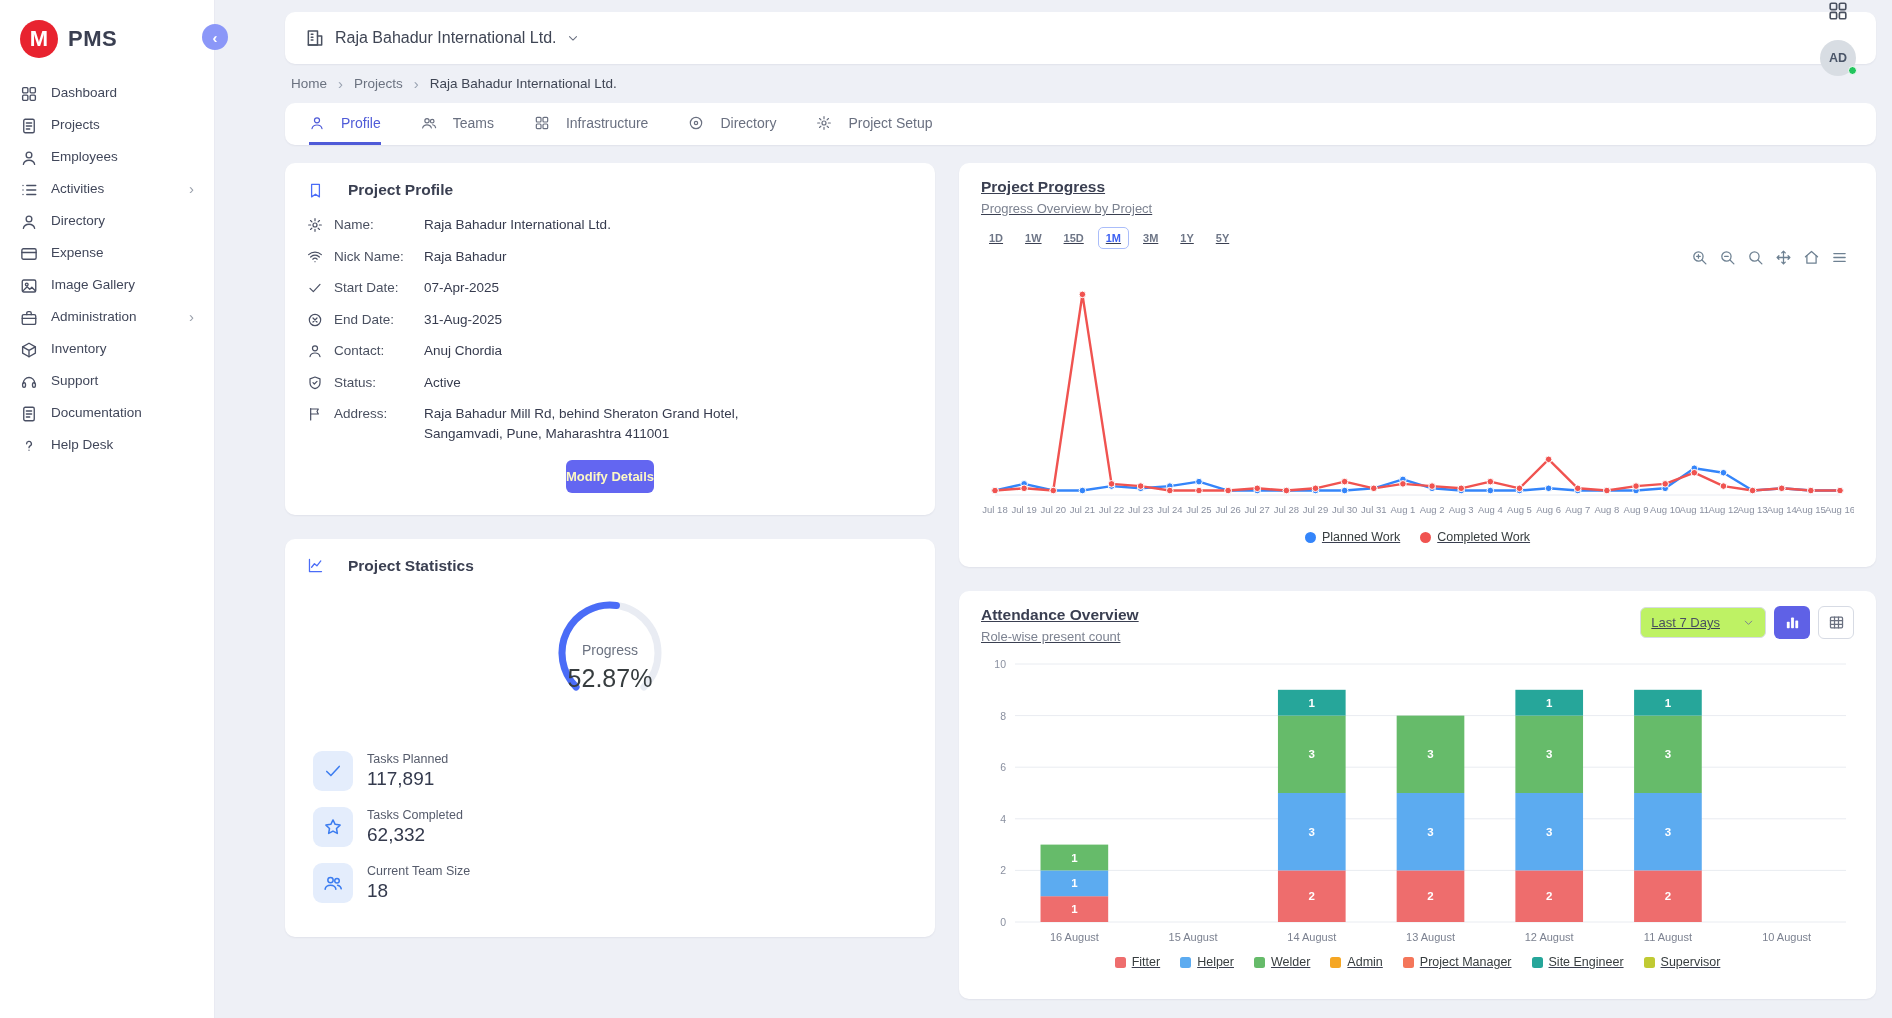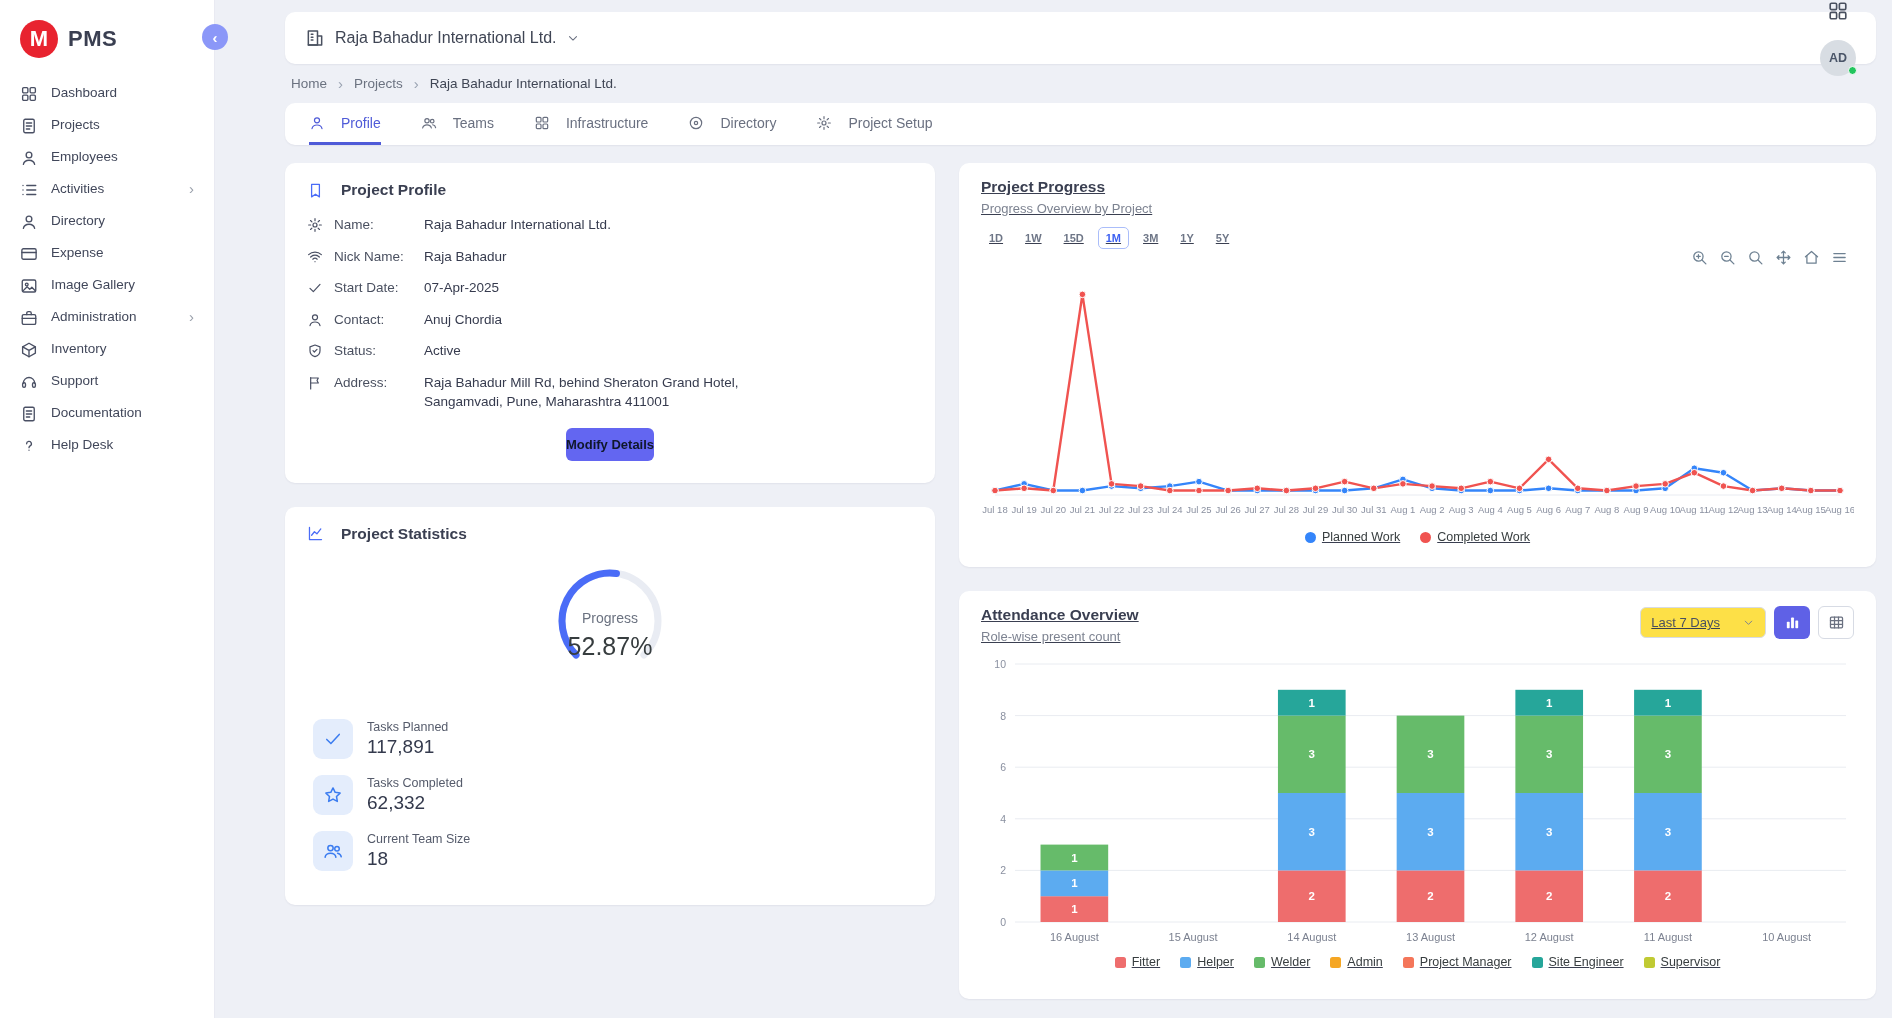--- a/index.html
+++ b/index.html
@@ -40,33 +40,33 @@
 
   .tabsbar { height:42px; display:flex; align-items:stretch; gap:40px; padding:0 24px; }
   .tab { display:flex; align-items:center; gap:16px; font-size:14px; color:#6a7080; border-bottom:3px solid transparent; cursor:pointer; }
   .tab .ic { width:16px; height:16px; }
   .tab.active { color:#4f5bd8; border-bottom-color:#4f5bd8; }
 
   .columns { display:flex; gap:24px; margin-top:18px; align-items:flex-start; }
   .left-col { width:650px; flex-shrink:0; display:flex; flex-direction:column; gap:24px; }
   .right-col { flex:1; min-width:0; display:flex; flex-direction:column; gap:24px;text-decoration:underline; }
 
-  .card-title-row { display:flex; align-items:center; gap:17px;text-align:right; }
+  .card-title-row { display:flex; align-items:center; gap:24px;text-align:right; }
   .card-title-row .ic { width:17px; height:17px; color:#4a6cf7; flex-shrink:0; }
   .card-title { font-size:15.5px; font-weight:bold; color:#3a3f51; }
   .subtitle { font-size:13px; color:#7d8391; margin-top:5px; }
 
   
   .profile-card { padding:18px 22px 20px; }
   .fields { margin-top:16px; }
   .field-row { display:flex; margin-bottom:12px; font-size:13.5px; line-height:1.45; align-items:flex-start; }
   .field-row .ic { width:16px; height:16px; color:#4a5064; margin-right:11px; flex-shrink:0; margin-top:2px; }
   .flabel { width:90px; color:#4a5060; flex-shrink:0; }
   .fvalue { color:#363b4e; max-width:390px; }
-  .modify-btn { display:block; margin:16px auto 2px; background:#6366f1; color:#0f172a; border:none; border-radius:6px; padding:9px 0; font-size:13px; font-weight:bold; font-family:"Liberation Sans", sans-serif; cursor:pointer; }
+  .modify-btn { display:block; margin:16px auto 2px; background:#6366f1; color:#fef9c3; border:none; border-radius:6px; padding:9px 0; font-size:13px; font-weight:bold; font-family:"Liberation Sans", sans-serif; cursor:pointer; }
 
   
   .stats-card { padding:18px 22px; min-height:395px; }
   .gauge-wrap { display:flex; justify-content:center; margin-top:14px; }
   .stats-list { margin-top:22px; }
   .stat-row { display:flex; align-items:center; gap:14px; margin:0 0 16px 6px; }
   .stat-icon { width:40px; height:40px; border-radius:9px; background:#e4edfc; color:#3b7cf0; display:flex; align-items:center; justify-content:center; flex-shrink:0; }
   .stat-icon .ic { width:20px; height:20px; }
   .stat-label { font-size:12.5px; color:#555b6b; }
   .stat-value { font-size:19px; color:#343a4d; font-weight:500; margin-top:2px; }
@@ -81,21 +81,21 @@
   .line-chart { width:100%; height:258px; }
   .chart-legend { display:flex; justify-content:center; align-items:center; gap:20px; padding:5px 0 4px; font-size:12.5px; color:#373d3f; flex-wrap:wrap; }
   .lg-item { display:flex; align-items:center; gap:6px; cursor:pointer; }
   .lg-chip { display:inline-block; width:11px; height:11px; border-radius:50%; flex-shrink:0; }
   .lg-chip.sq { border-radius:2.5px; }
 
   
   .attendance-card { padding:15px 22px 6px; height:408px; overflow:hidden; }
   .att-header { display:flex; justify-content:space-between; align-items:flex-start; }
   .att-controls { display:flex; gap:8px; align-items:center; }
-  .select-box { display:flex; align-items:center; gap:22px; border:1px solid #d7dbe4; border-radius:6px; padding:7px 10px; font-size:13px; color:#4a5060; cursor:pointer; background:#fde047; }
+  .select-box { display:flex; align-items:center; gap:22px; border:1px solid #d7dbe4; border-radius:6px; padding:7px 10px; font-size:13px; color:#4a5060; cursor:pointer; background:#bef264; }
   .select-box .ic { width:13px; height:13px; color:#7a8090; }
   .icon-btn { width:36px; height:33px; border:none; border-radius:6px; display:flex; align-items:center; justify-content:center; cursor:pointer; }
   .icon-btn.primary { background:#5f61e6; color:#fff; }
   .icon-btn.ghost { border:1px solid #d7dbe4; color:#6a7080; background:#fff; }
   .icon-btn .ic { width:17px; height:17px; }
   .bar-chart { width:100%; height:296px; margin-top:10px; }
 
   .ic svg { width:100%; height:100%; display:block; }
 </style>
 </head>
@@ -355,20 +355,30 @@
               <span class="fvalue">Raja Bahadur</span>
             </div>
             <div class="field-row">
               <span class="ic">
                   <svg viewBox="0 0 24 24" fill="none" stroke="currentColor" stroke-width="1.8" stroke-linecap="round" stroke-linejoin="round">
                     <path d="M4.5 12.5l5 5L19.5 6.5"></path>
                   </svg>
                 </span>
               <span class="flabel">Start Date:</span>
               <span class="fvalue">07-Apr-2025</span>
+            </div>
+            <div class="field-row">
+              <span class="ic">
+                  <svg viewBox="0 0 24 24" fill="none" stroke="currentColor" stroke-width="1.8" stroke-linecap="round" stroke-linejoin="round">
+                    <circle cx="12" cy="12" r="8.5"></circle>
+                    <path d="M9 9l6 6M15 9l-6 6"></path>
+                  </svg>
+                </span>
+              <span class="flabel">End Date:</span>
+              <span class="fvalue">31-Aug-2025</span>
             </div>
             <div class="field-row">
               <span class="ic">
                   <svg viewBox="0 0 24 24" fill="none" stroke="currentColor" stroke-width="1.8" stroke-linecap="round" stroke-linejoin="round">
                     <circle cx="12" cy="8" r="3.8"></circle>
                     <path d="M4.5 20.5c.8-3.6 3.9-5.5 7.5-5.5s6.7 1.9 7.5 5.5"></path>
                   </svg>
                 </span>
               <span class="flabel">Contact:</span>
               <span class="fvalue">Anuj Chordia</span>

